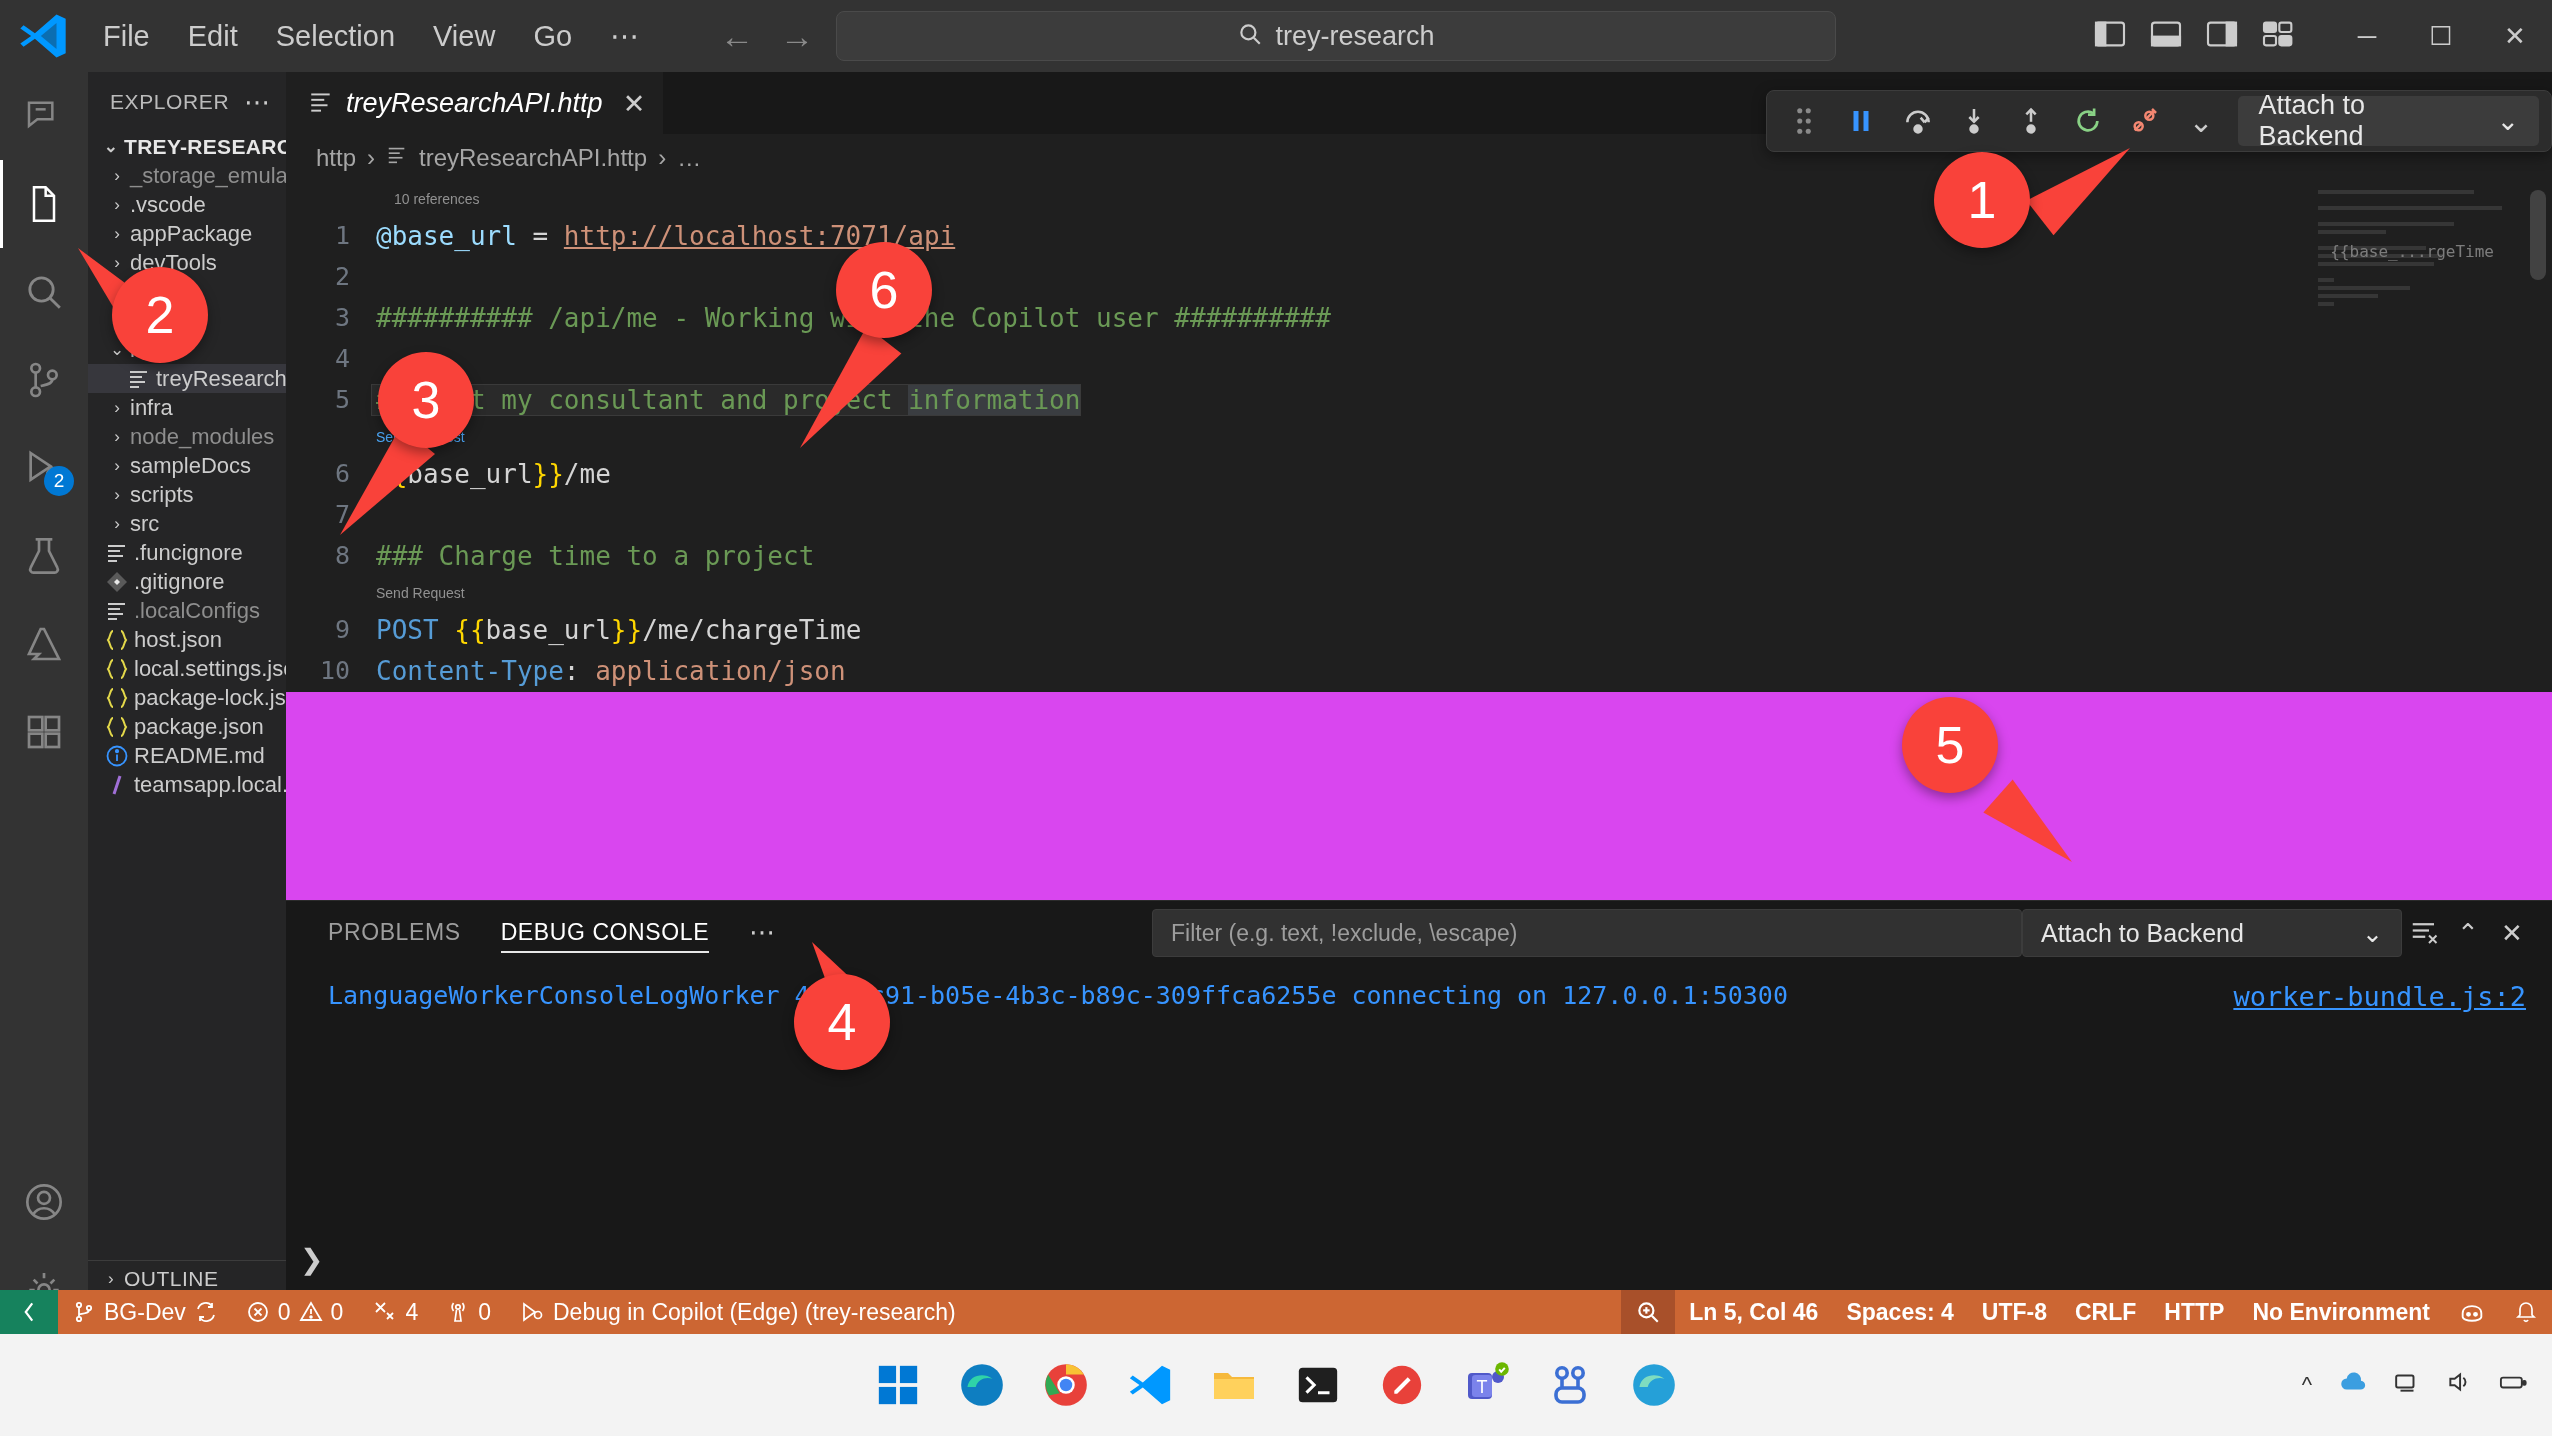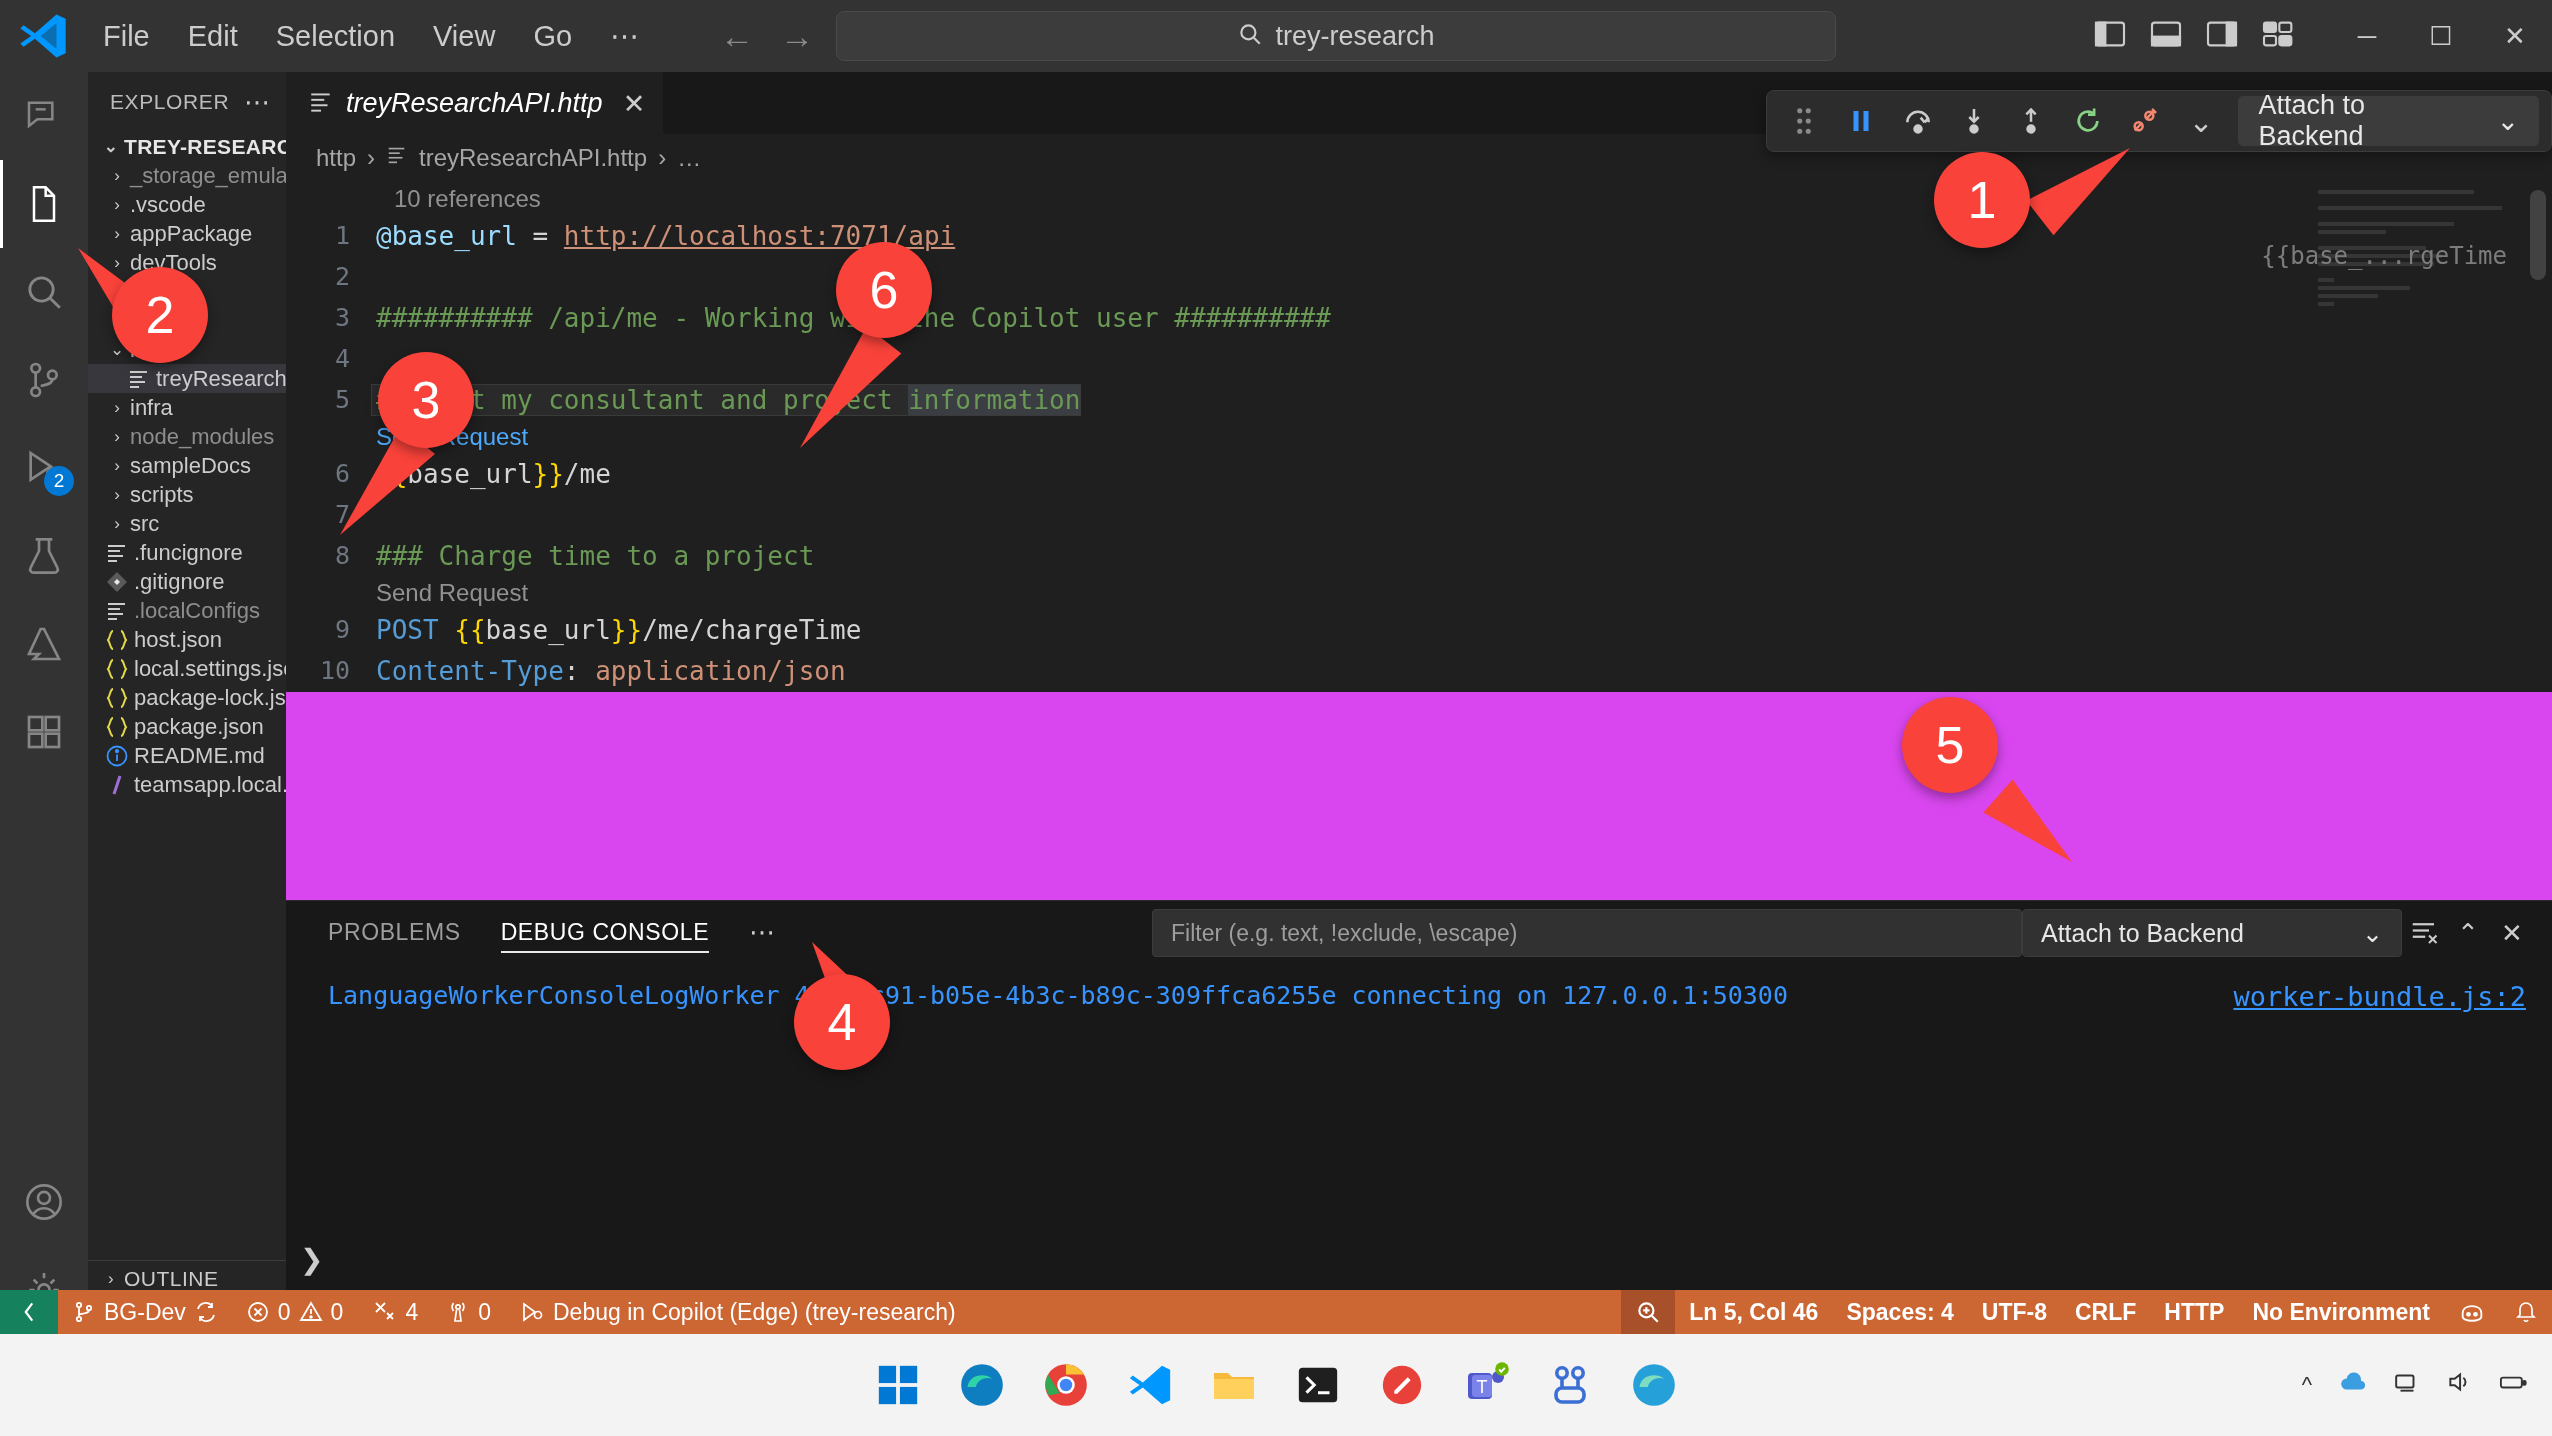--- a/index.html
+++ b/index.html
@@ -68,38 +68,38 @@
   .tab-name { font-size:27px; font-style:italic; }
   .tab-close { font-size:27px; color:#cccccc; margin-left:8px; }
   .breadcrumb { height:48px; display:flex; align-items:center; padding-left:30px; gap:11px;
     color:#a6a6a6; font-size:24px; }
   .code { position:absolute; left:0; top:110px; right:0; bottom:0; overflow:hidden; }
   .cline { height:41px; display:flex; align-items:center; font-family:"DejaVu Sans Mono", monospace;
     font-size:26px; white-space:pre; }
   .lnum { width:86px; text-align:right; color:#6e7681; font-size:25px; flex:0 0 86px;
     padding-right:22px; font-family:"DejaVu Sans Mono", monospace; }
   .ctext { padding-left:4px; }
-  .codelens { height:33px; display:flex; align-items:center; font-size:24px;
+  .codelens { height:33px; display:flex; align-items:center; font-size:14px;
     font-family:"Liberation Sans", sans-serif; }
   .cl-pad { width:86px; flex:0 0 86px; }
   .cl-ref { color:#919191; padding-left:22px; }
   .cl-link { color:#4daafc; padding-left:4px; }
   .cl-link.dimmed { color:#919191; }
   .green { color:#6a9955; }
   .blue { color:#569cd6; }
   .lightblue { color:#9cdcfe; }
   .orange { color:#ce9178; }
   .white { color:#d4d4d4; }
   .brace-y { color:#ffd700; }
   .link-u { color:#ce9178; text-decoration:underline; }
   .hl-line { background:#2a2a2a; outline:1px solid #3a3a3a; display:inline-block; }
   .sel-word { background:#3a3d41; }
   .minimap { position:absolute; right:34px; top:118px; width:200px; height:190px; opacity:.55; }
   .mm-line { height:4px; margin-bottom:4px; background:#4a4a4a; }
-  .mm-txt { position:absolute; right:11px; top:52px; color:#c8c8c8; font-size:24px;
+  .mm-txt { position:absolute; right:24px; top:52px; color:#c8c8c8; font-size:16px;
     font-family:"DejaVu Sans Mono", monospace; }
   .scroll-ind { position:absolute; right:6px; top:118px; width:16px; height:90px; background:#424242;
     border-radius:8px; }
 
   
   .debugbar { position:absolute; left:1766px; top:90px; height:62px; background:#2c2c2c;
     border:1px solid #3c3c3c; border-radius:8px; display:flex; align-items:center;
     padding:0 12px; gap:6px; box-shadow:0 4px 14px rgba(0,0,0,.4); z-index:20; }
   .dbg-btn { width:54px; height:50px; display:flex; align-items:center; justify-content:center;
     border-radius:5px; color:#cccccc; }

